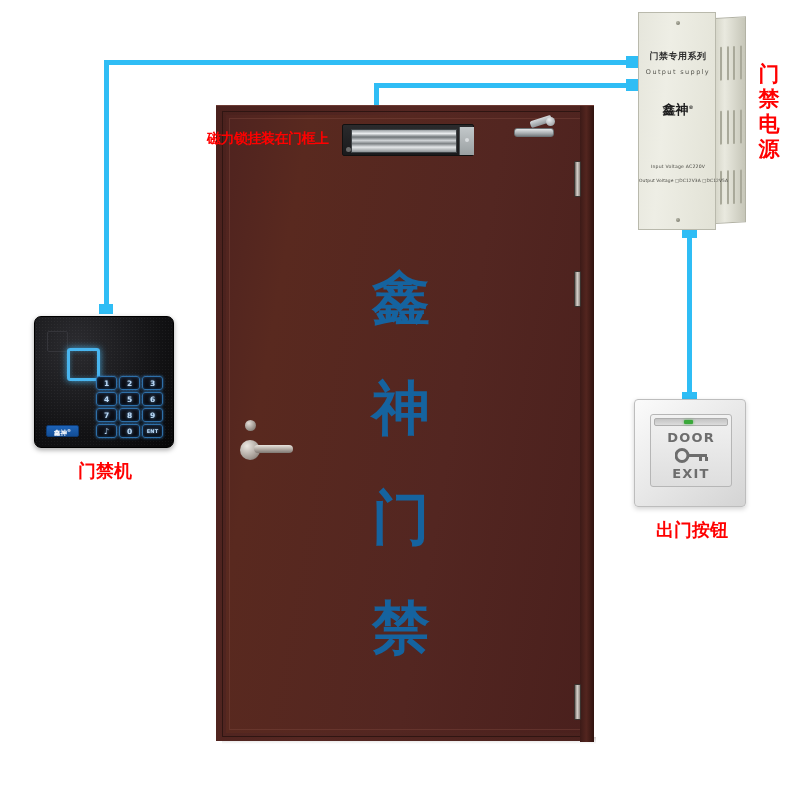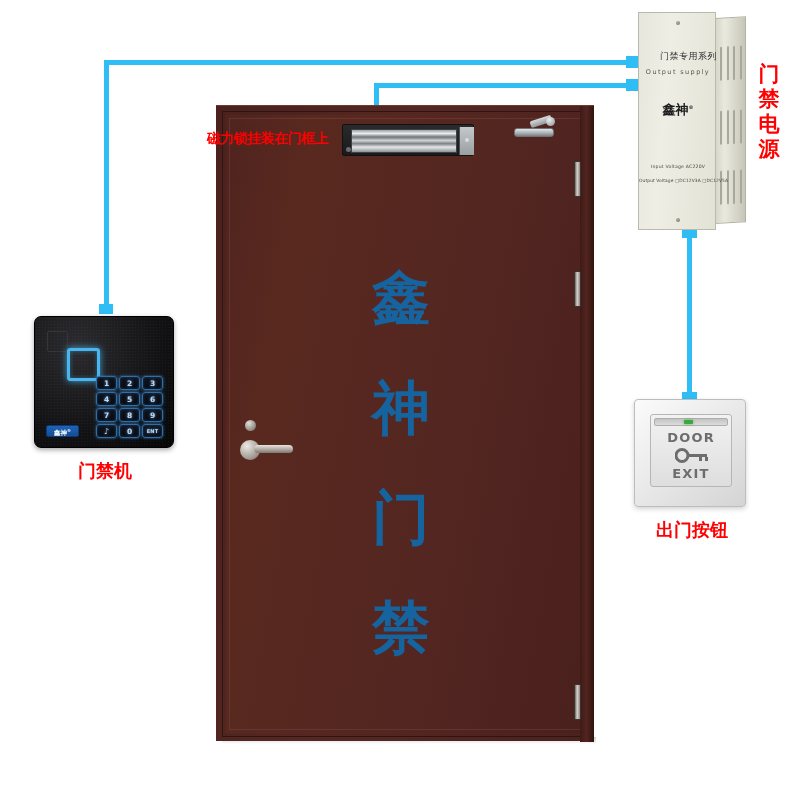--- a/index.html
+++ b/index.html
@@ -254,24 +254,24 @@
   }
   .ps-vent {
     width: 2px;
     background: #a9a99a;
     border-radius: 1px;
   }
   #ps-title {
     position: absolute;
     left: 0; top: 37px;
     width: 78px;
-    text-align: right;
+    text-align: center;
     font-family: "DejaVu Sans", sans-serif;
     font-size: 9px;
-    font-weight: 400;
+    font-weight: 700;
     color: #2e2e2e;
     letter-spacing: 0.5px;
   }
   #ps-subtitle {
     position: absolute;
     left: 0; top: 55px;
     width: 78px;
     text-align: center;
     font-family: "DejaVu Sans", sans-serif;
     font-size: 6.5px;

